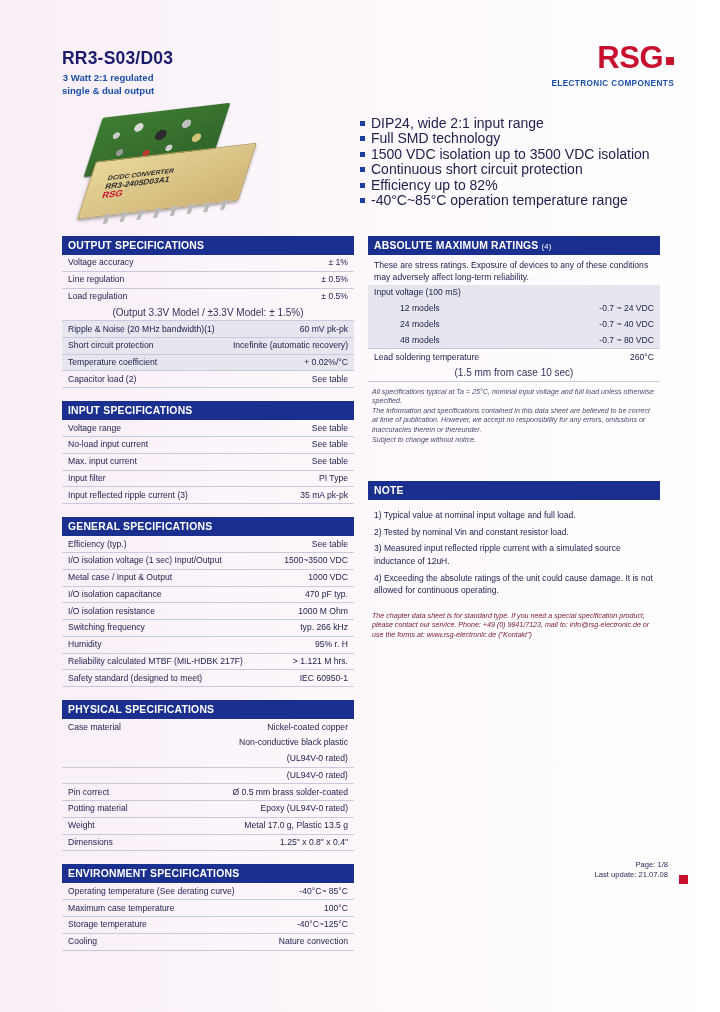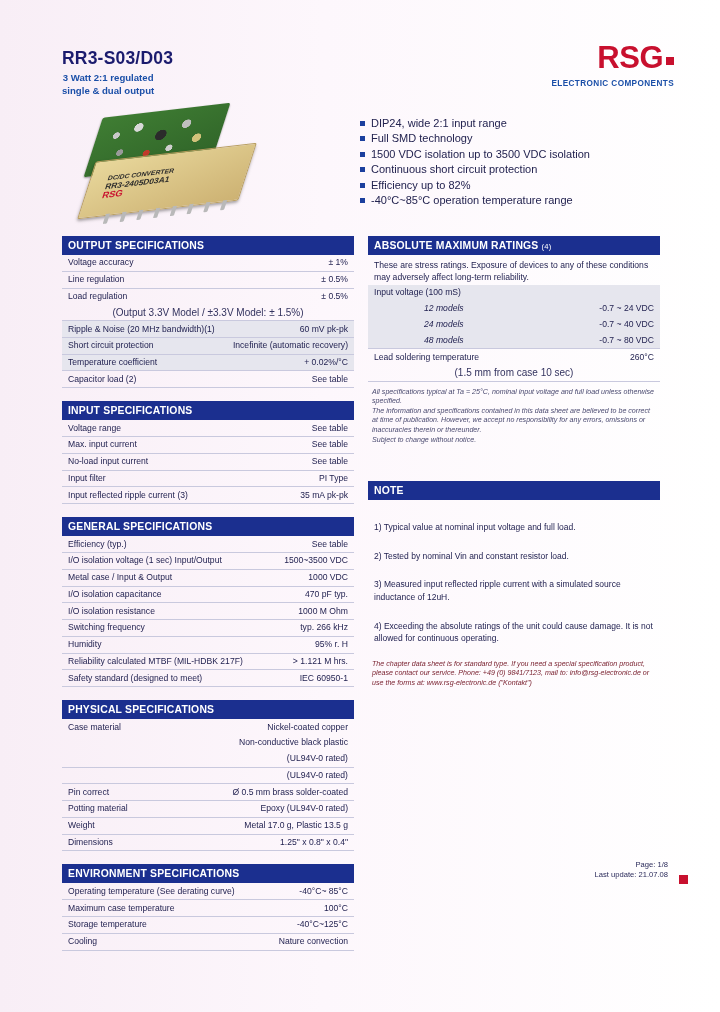--- a/index.html
+++ b/index.html
@@ -78,21 +78,21 @@
   .case-txt .rsg{color:#c8102e;font-size:9px;}
   .pins{
     position:absolute;left:26px;top:94px;width:140px;height:14px;
     transform:skewX(-24deg) rotate(-7deg);
   }
   .pin{position:absolute;bottom:0;width:4px;height:10px;background:#b9b9b9;border-radius:0 0 1px 1px;}
 
   
   .bullets{
     position:absolute;left:360px;top:116px;width:320px;
-    font-size:11px;color:#22224f;line-height:15.4px;
+    font-size:14px;color:#22224f;line-height:15.4px;
   }
   .bullets div{position:relative;padding-left:11px;}
   .bullets div:before{
     content:"";position:absolute;left:0;top:5px;width:5px;height:5px;background:#1b3f9e;
   }
 
   
   .col-l{position:absolute;left:62px;top:236px;width:292px;}
   .col-r{position:absolute;left:368px;top:236px;width:292px;}
 
@@ -103,26 +103,26 @@
   }
   .sec-hd .small{font-size:7.6px;font-weight:normal;}
   table.spec{width:100%;border-collapse:collapse;font-size:8.6px;color:#1d1d4d;}
   table.spec td{
     border-bottom:1px solid #c9c9de;
     padding:2.4px 6px;vertical-align:top;line-height:11px;
   }
   table.spec td.v{text-align:right;white-space:nowrap;}
   table.spec tr.noline td{border-bottom:none;}
   table.spec tr.note td{font-size:10px;text-align:center;color:#33335f;}
-  table.spec td.sub{padding-left:56px;font-style:italic;}
+  table.spec td.sub{padding-left:32px;}
   .shade{background:#e6e6ee;}
 
   .plain{font-size:8.6px;color:#1d1d4d;line-height:12px;padding:4px 6px 2px;}
   .notelist{font-size:8.5px;color:#1d1d4d;line-height:12.6px;padding:5px 6px;}
-  .notelist p{margin:16px 0 4px;}
+  .notelist p{margin:4px 0 4px;}
   .finenote{
     font-size:7.1px;color:#4a4a70;line-height:9.6px;padding:6px 4px 0;font-style:italic;
   }
   .redtxt{color:#7a2230;}
 
   
   .footer{
     position:absolute;right:52px;bottom:36px;text-align:right;
     font-size:7.6px;color:#2a2a5a;line-height:10px;
   }
@@ -217,25 +217,25 @@
 
     <div class="sec">
       <div class="sec-hd">INPUT SPECIFICATIONS</div>
       <table class="spec">
         <tbody>
             <tr>
               <td>Voltage range</td>
               <td class="v">See table</td>
             </tr>
         <tr>
+              <td>No-load input current</td>
+              <td class="v">See table</td>
+            </tr>
+        <tr>
               <td>Max. input current</td>
-              <td class="v">See table</td>
-            </tr>
-        <tr>
-              <td>No-load input current</td>
               <td class="v">See table</td>
             </tr>
         <tr>
               <td>Input filter</td>
               <td class="v">PI Type</td>
             </tr>
         <tr>
               <td>Input reflected ripple current (3)</td>
               <td class="v">35 mA pk-pk</td>
             </tr>

